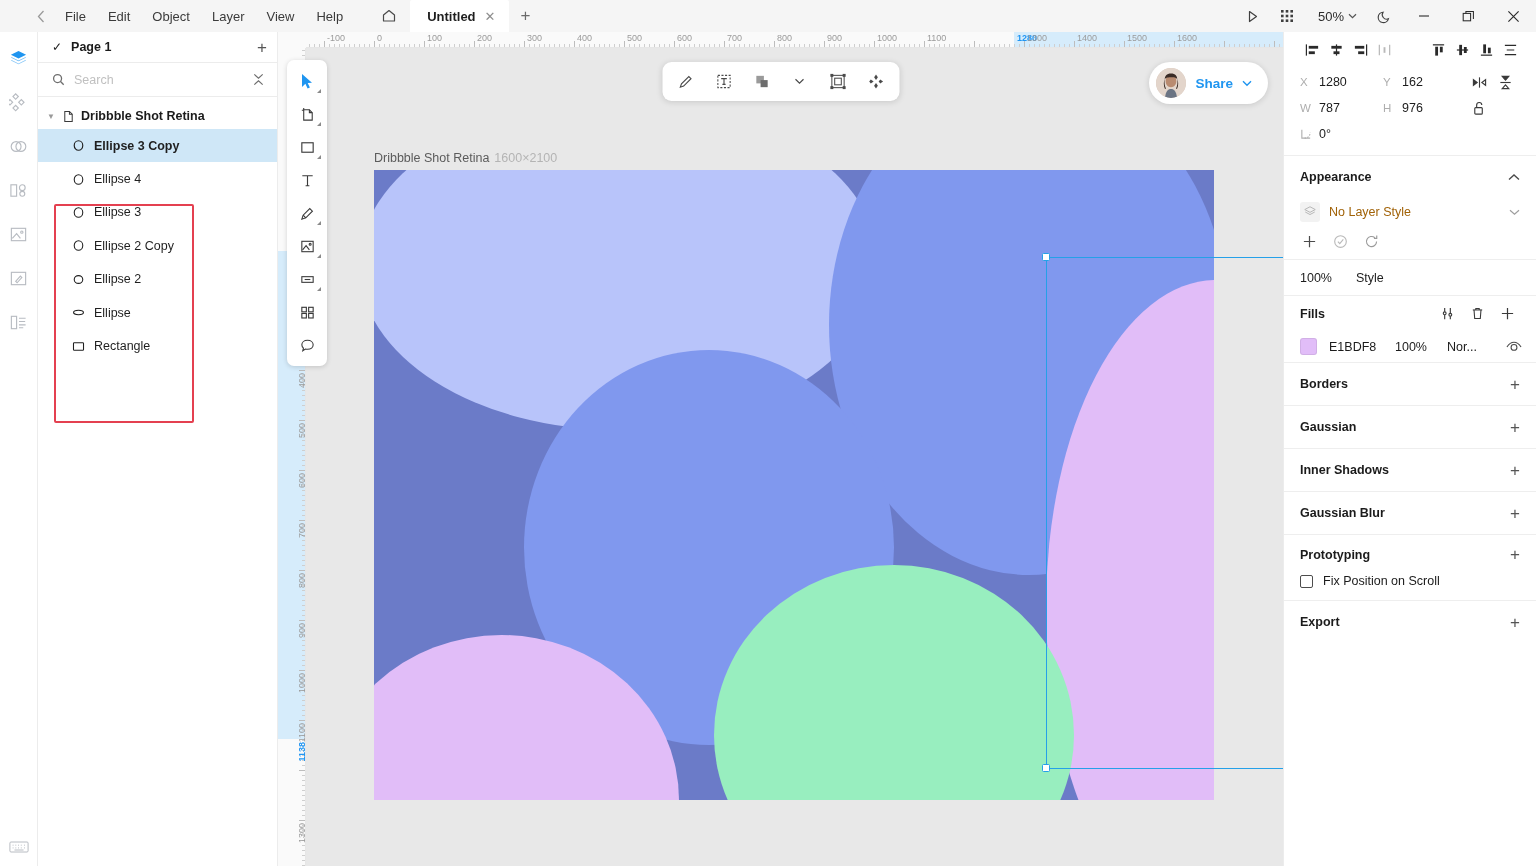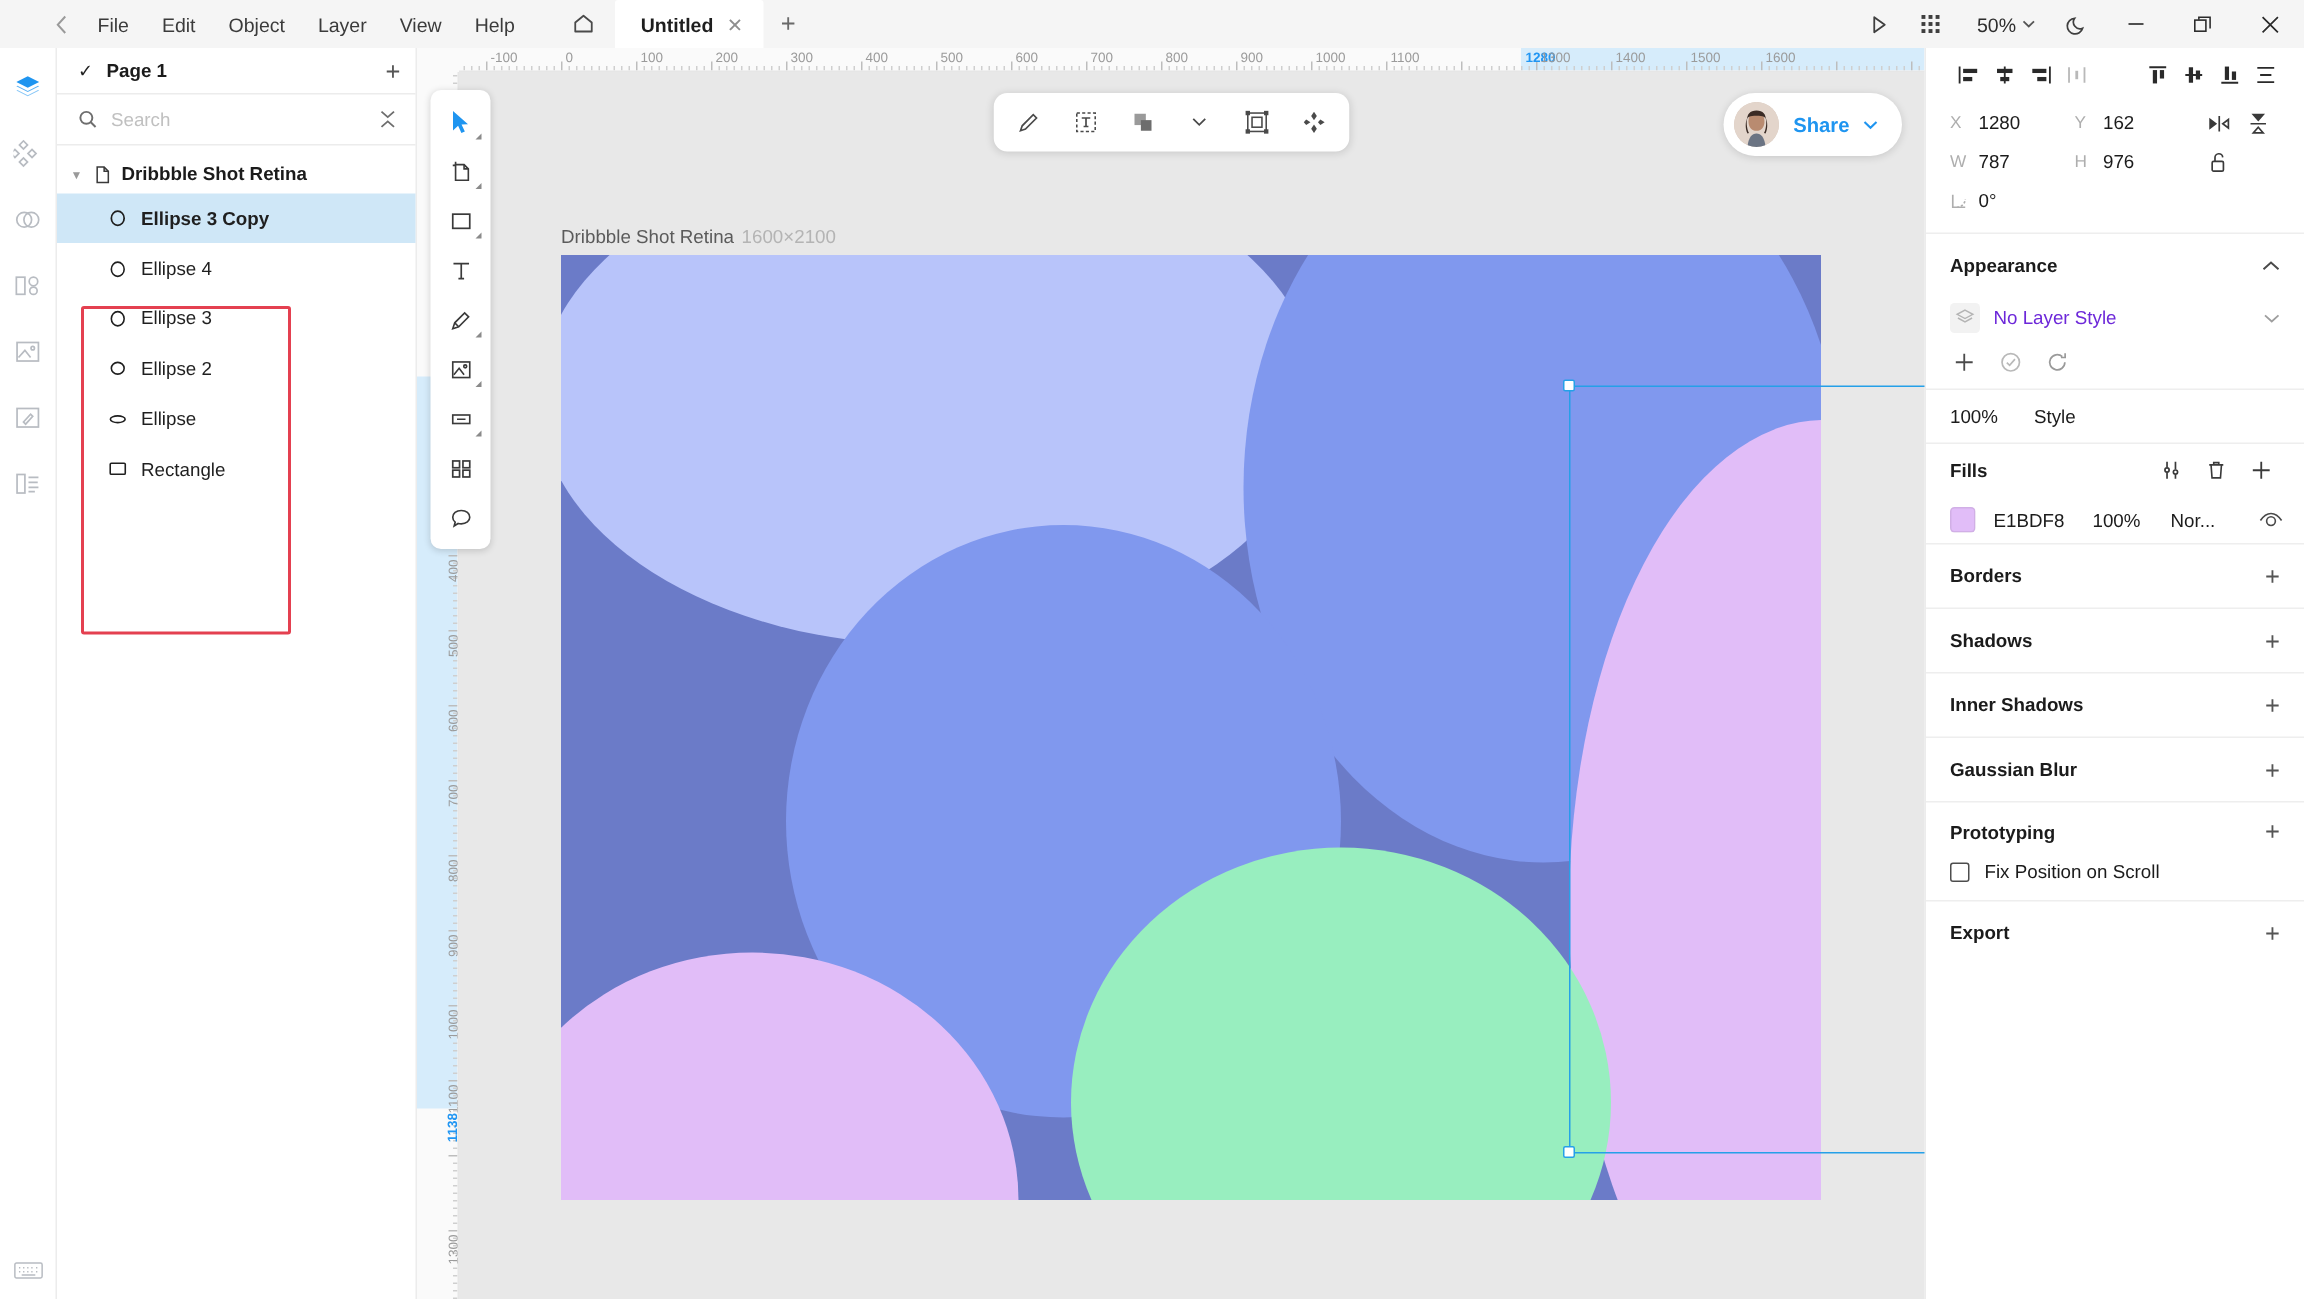--- a/index.html
+++ b/index.html
@@ -212,21 +212,21 @@
     display: flex; align-items: center; height: 43px; justify-content: space-between;
   }
   .sect-t { font-size: 12.5px; font-weight: bold; color: #1b1b1b; }
   .sect-plus { font-size: 17px; color: #555; line-height: 1; }
   .chev { color: #4a4a4a; font-size: 10px; }
   .layerstyle-row { display: flex; align-items: center; gap: 9px; padding: 0 16px; height: 28px; }
   .ls-ico {
     width: 20px; height: 20px; border-radius: 3px; background: #f2f2f2;
     display: flex; align-items: center; justify-content: center; color: #b4b4b4;
   }
-  .ls-t { font-size: 12.5px; color: #6d28d9; flex: 1; }
+  .ls-t { font-size: 12.5px; color: #a16207; flex: 1; }
   .ls-chev { color: #9e9e9e; font-size: 9px; }
   .ls-actions { display: flex; align-items: center; gap: 16px; padding: 8px 16px 10px 18px; color: #4b4b4b; }
   .opacity-row {
     border-top: 1px solid #eeeeee; display: flex; align-items: center;
     height: 36px; padding: 0 16px; gap: 24px;
   }
   .op-v { font-size: 12.5px; color: #1c1c1c; }
   .fills-head {
     border-top: 1px solid #eeeeee; display: flex; align-items: center;
     height: 36px; padding: 0 14px 0 16px;
@@ -433,20 +433,28 @@
           </span>
           <span>Ellipse 4</span>
         </div>
         <div class="layer-row">
           <span>
             <svg width="13" height="13" viewBox="0 0 14 14" fill="none" stroke="#1f1f1f" stroke-width="1.15">
                 <ellipse cx="7" cy="7" rx="4.6" ry="5.1"></ellipse>
               </svg>
           </span>
           <span>Ellipse 3</span>
+        </div>
+        <div class="layer-row">
+          <span>
+            <svg width="13" height="13" viewBox="0 0 14 14" fill="none" stroke="#1f1f1f" stroke-width="1.15">
+                <ellipse cx="7" cy="7" rx="4.6" ry="5.1"></ellipse>
+              </svg>
+          </span>
+          <span>Ellipse 2 Copy</span>
         </div>
         <div class="layer-row">
           <span>
             <svg width="13" height="13" viewBox="0 0 14 14" fill="none" stroke="#1f1f1f" stroke-width="1.15">
                 <ellipse cx="7" cy="7" rx="4.6" ry="4.2"></ellipse>
               </svg>
           </span>
           <span>Ellipse 2</span>
         </div>
         <div class="layer-row">
@@ -1221,21 +1229,21 @@
               <circle cx="8.5" cy="6.4" r="3.1"></circle>
             </svg>
         </span>
       </div>
 
       <div class="sect">
         <span class="sect-t">Borders</span>
         <span class="sect-plus">+</span>
       </div>
       <div class="sect">
-        <span class="sect-t">Shadows</span>
+        <span class="sect-t">Gaussian</span>
         <span class="sect-plus">+</span>
       </div>
       <div class="sect">
         <span class="sect-t">Inner Shadows</span>
         <span class="sect-plus">+</span>
       </div>
       <div class="sect">
         <span class="sect-t">Gaussian Blur</span>
         <span class="sect-plus">+</span>
       </div>

